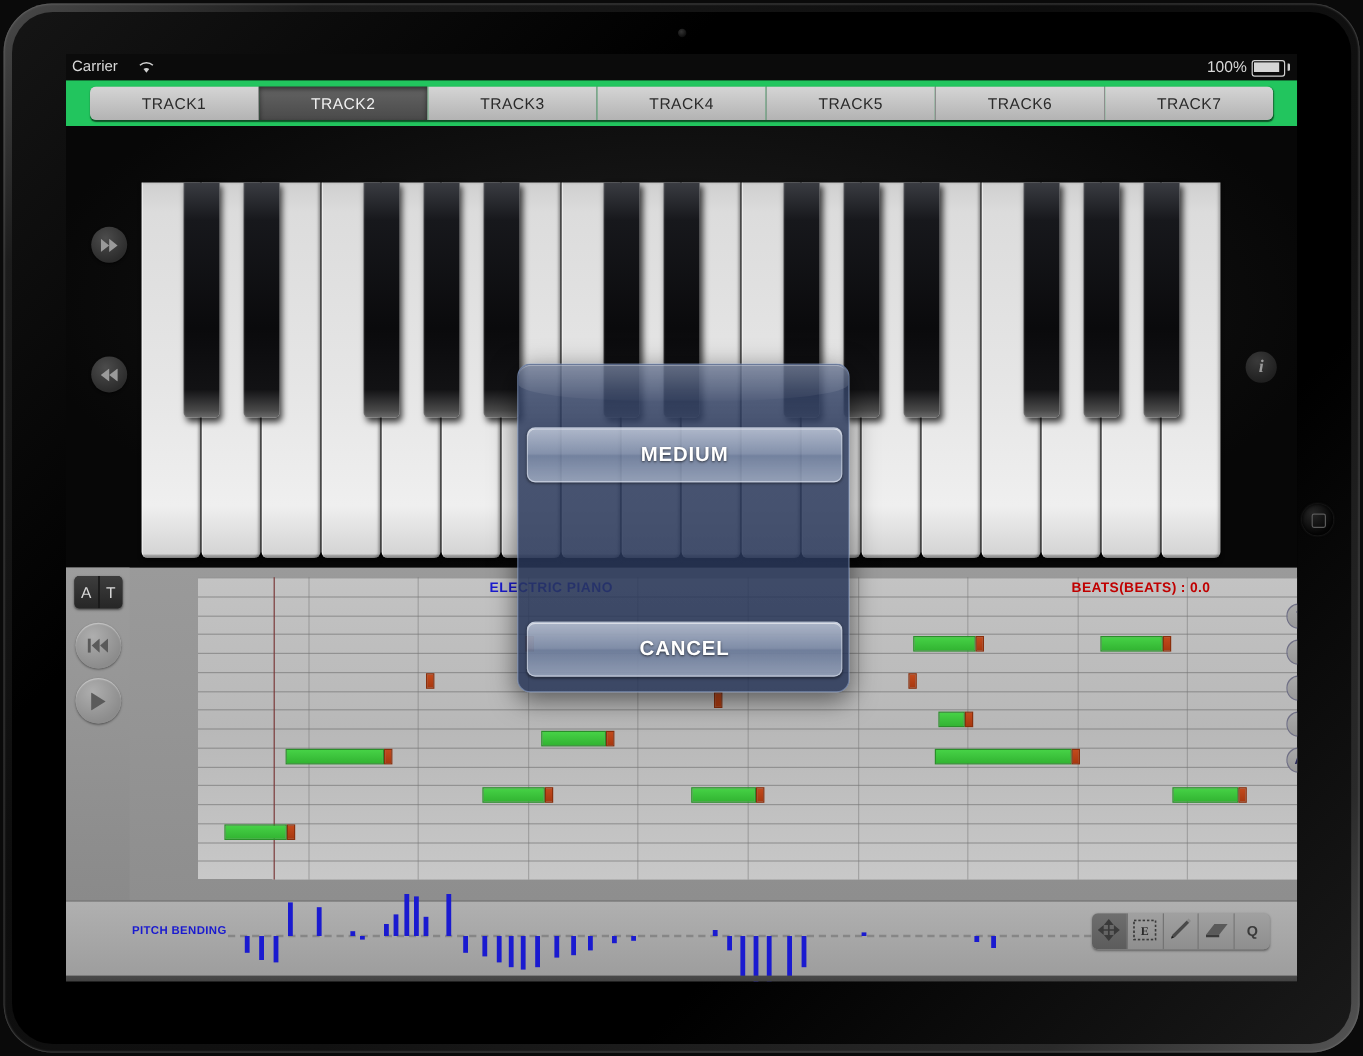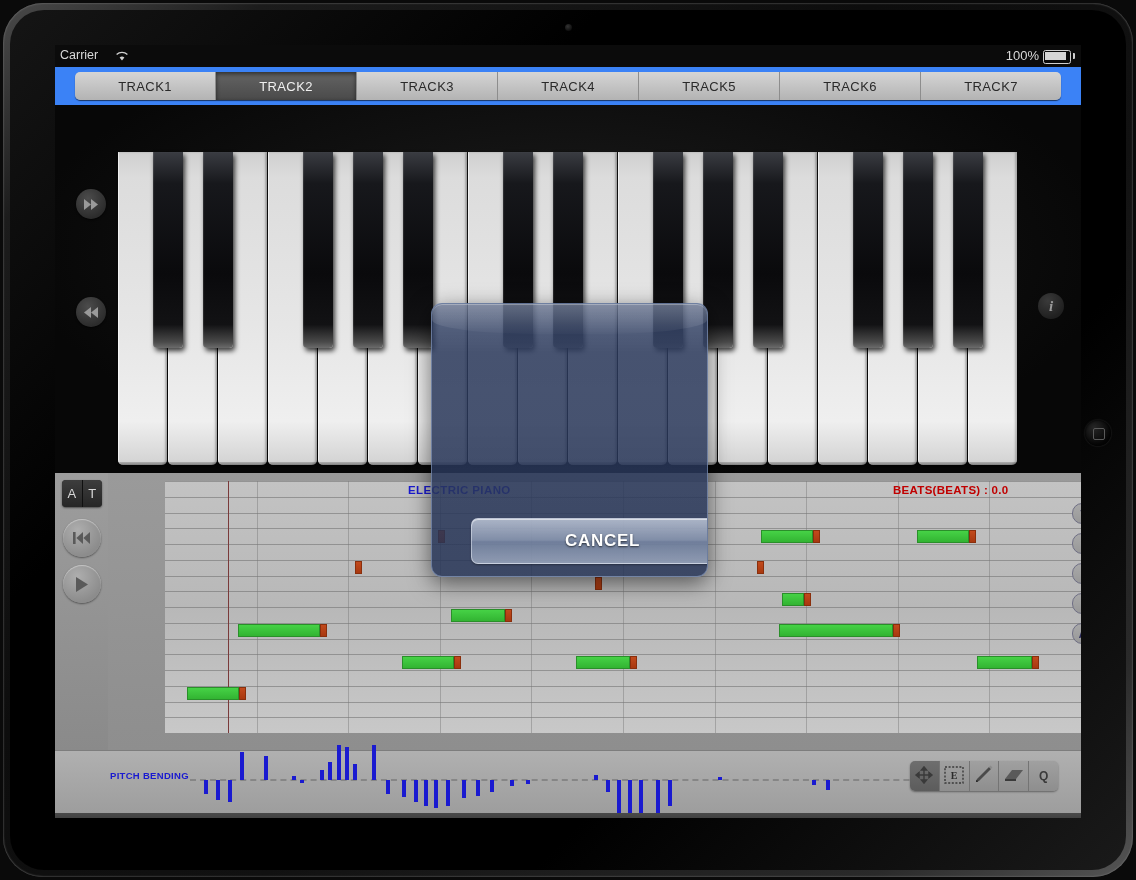--- a/index.html
+++ b/index.html
@@ -33,21 +33,21 @@
   .sb-wifi{position:absolute;left:60px;top:5px;width:14px;height:12px;}
   .sb-time{position:absolute;left:0;top:3px;width:1026px;text-align:center;font-size:12.5px;}
   .sb-batt-txt{position:absolute;right:42px;top:3px;font-size:13px;}
   .sb-batt{position:absolute;right:10px;top:5px;width:26px;height:12px;
     border:1.2px solid #cfcfcf;border-radius:2.5px;}
   .sb-batt::after{content:"";position:absolute;left:1px;top:1px;width:21px;height:8px;background:#d6d6d6;}
   .sb-batt-cap{position:absolute;right:6px;top:8px;width:2px;height:6px;background:#cfcfcf;border-radius:0 1px 1px 0;}
 
   
   .trackbar{position:absolute;left:0;top:22px;width:1026px;height:38px;
-    background:#3b82f6;}
+    background:#22c55e;}
   .tracks{position:absolute;left:20px;top:5px;width:986px;height:28px;
     display:flex;border-radius:5px;overflow:hidden;
     box-shadow:0 1px 1px rgba(0,0,0,.6);}
   .track{flex:1;display:flex;align-items:center;justify-content:center;
     font-size:13px;color:#2a2a2a;letter-spacing:.4px;
     background:linear-gradient(#d5d5d5,#b3b3b3);
     border-right:1px solid #8d8d8d;cursor:pointer;}
   .track:last-child{border-right:none;}
   .track.sel{background:linear-gradient(#646464,#4a4a4a);color:#f0f0f0;
     box-shadow:inset 0 2px 4px rgba(0,0,0,.55);}
@@ -441,18 +441,19 @@
       
       
       
       
       
     </div>
 
     <div class="overlay">
       <div class="dialog">
         <div class="dlg-gloss"></div>
-        <div class="dbtn" style="top:214px;margin-left:32px;">CANCEL</div>
+        <div class="dbtn" style="top:52px;">MEDIUM</div>
+        <div class="dbtn" style="top:214px;">CANCEL</div>
       </div>
     </div>
 
   </div>
 </div>
 
 </body></html>

